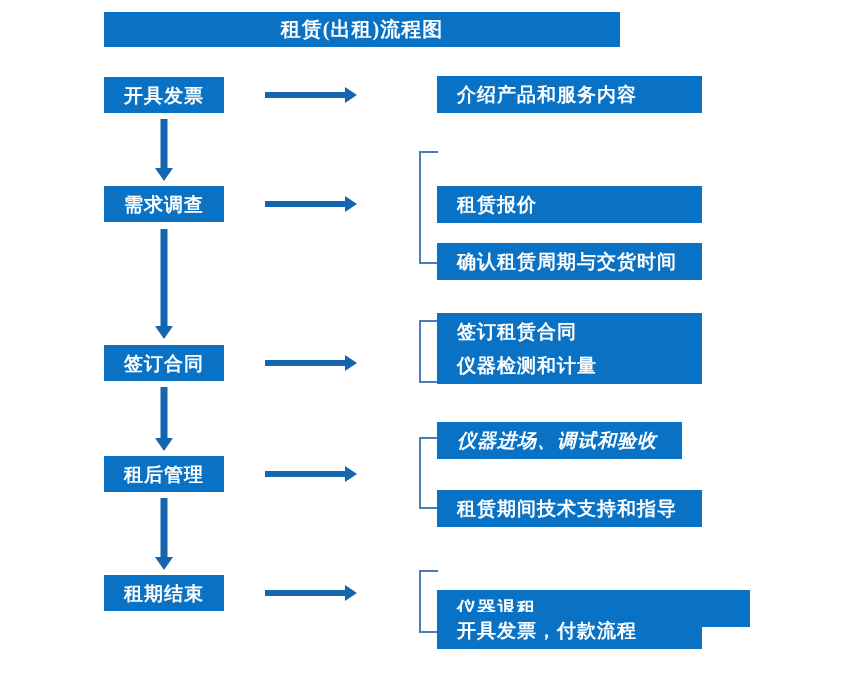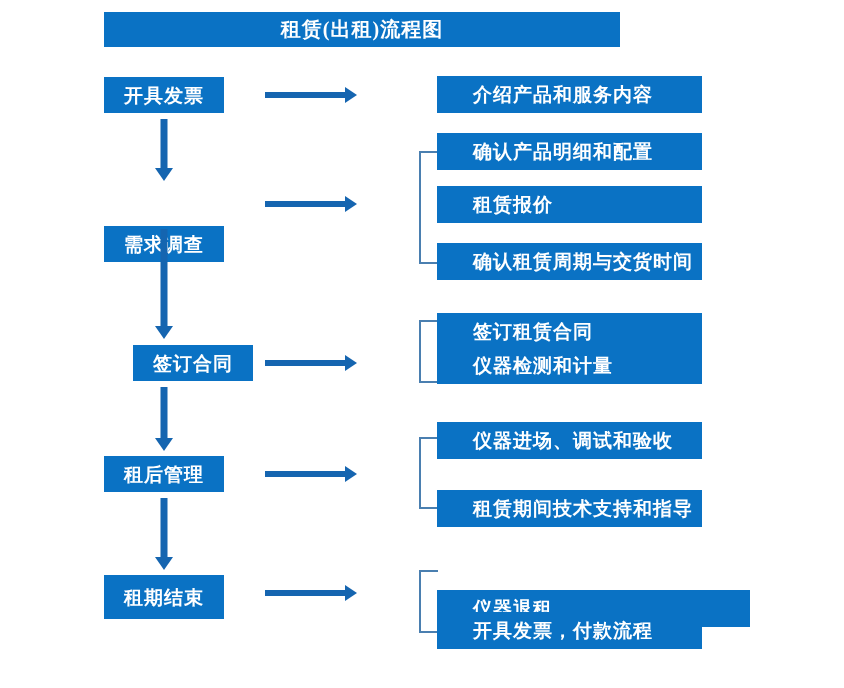--- a/index.html
+++ b/index.html
@@ -31,21 +31,21 @@
     letter-spacing: 1px;
     display: flex;
     align-items: center;
     white-space: nowrap;
   }
   .box.left {
     justify-content: center;
   }
   .box.right {
     justify-content: flex-start;
-    padding-left: 36px;
+    padding-left: 20px;
     box-sizing: border-box;
   }
   .title-bar {
     position: absolute;
     background: #0a72c4;
     color: #ffffff;
     font-weight: bold;
     font-size: 20px;
     letter-spacing: 1px;
     display: flex;
@@ -107,27 +107,27 @@
 </style>
 </head>
 <body>
 
 <div id="canvas">
 
   <div class="title-bar" style="left:104px; top:12px; width:516px; height:35px;">租赁(出租)流程图</div>
 
   <div class="box left" style="left:104px; top:77px; width:120px; height:36px;">开具发票</div>
 
-  <div class="box left" style="left:104px; top:186px; width:120px; height:36px;margin-top:40px;">需求调查</div>
+  <div class="box left" style="left:104px; top:186px; width:120px; height:36px;">需求调查</div>
 
-  <div class="box left" style="left:104px; top:345px; width:120px; height:36px;margin-left:29px;">签订合同</div>
+  <div class="box left" style="left:104px; top:345px; width:120px; height:36px;">签订合同</div>
 
   <div class="box left" style="left:104px; top:456px; width:120px; height:36px;">租后管理</div>
 
-  <div class="box left" style="left:104px; top:575px; width:120px; height:44px;text-align:right;">租期结束</div>
+  <div class="box left" style="left:104px; top:575px; width:120px; height:36px;text-align:right;">租期结束</div>
 
   <div class="v-arrow" style="left:152px; top:119px; width:24px; height:62px;">
     <div class="shaft" style="height:49px;"></div>
     <div class="head"></div>
   </div>
 
   <div class="v-arrow" style="left:152px; top:229px; width:24px; height:110px;">
     <div class="shaft" style="height:97px;"></div>
     <div class="head"></div>
   </div>
@@ -170,31 +170,30 @@
   <div class="bracket" style="left:419px; top:151px; width:19px; height:113px;"></div>
 
   <div class="bracket" style="left:419px; top:320px; width:19px; height:63px;"></div>
 
   <div class="bracket" style="left:419px; top:437px; width:19px; height:72px;"></div>
 
   <div class="bracket" style="left:419px; top:570px; width:19px; height:63px;"></div>
 
   <div class="box right" style="left:437px; top:76px; width:265px; height:37px;">介绍产品和服务内容</div>
 
-  <div class="box right" style="left:437px; top:133px; width:265px; height:37px;">确认产品明细和配置</div>
 
   <div class="box right" style="left:437px; top:186px; width:265px; height:37px;">租赁报价</div>
 
   <div class="box right" style="left:437px; top:243px; width:265px; height:37px;">确认租赁周期与交货时间</div>
 
   <div class="box right" style="left:437px; top:313px; width:265px; height:37px;text-align:right;">签订租赁合同</div>
 
   <div class="box right" style="left:437px; top:347px; width:265px; height:37px;">仪器检测和计量</div>
 
-  <div class="box right" style="left:437px; top:422px; width:265px; height:37px;">仪器进场、调试和验收</div>
+  <div class="box right" style="left:437px; top:422px; width:245px; height:37px;font-style:italic;">仪器进场、调试和验收</div>
 
   <div class="box right" style="left:437px; top:490px; width:265px; height:37px;">租赁期间技术支持和指导</div>
 
   <div class="box right" style="left:437px; top:590px; width:313px; height:37px;">仪器退租</div>
 
   <div class="box right" style="left:437px; top:612px; width:265px; height:37px;">开具发票，付款流程</div>
 
 </div>
 
 </body></html>

